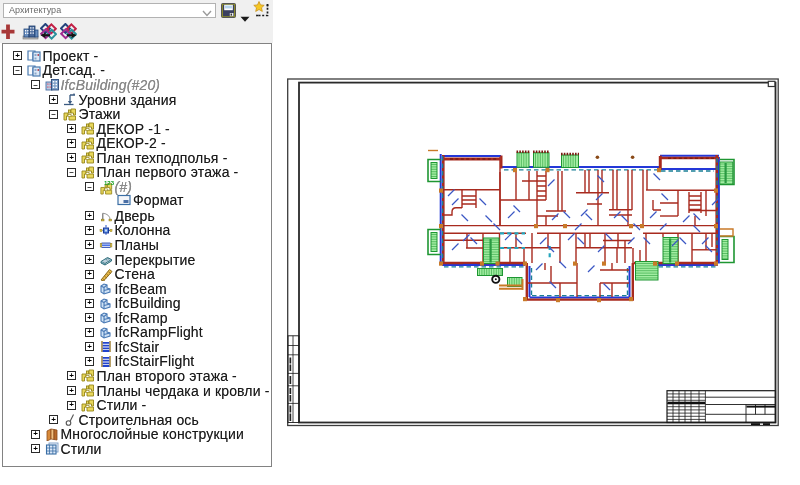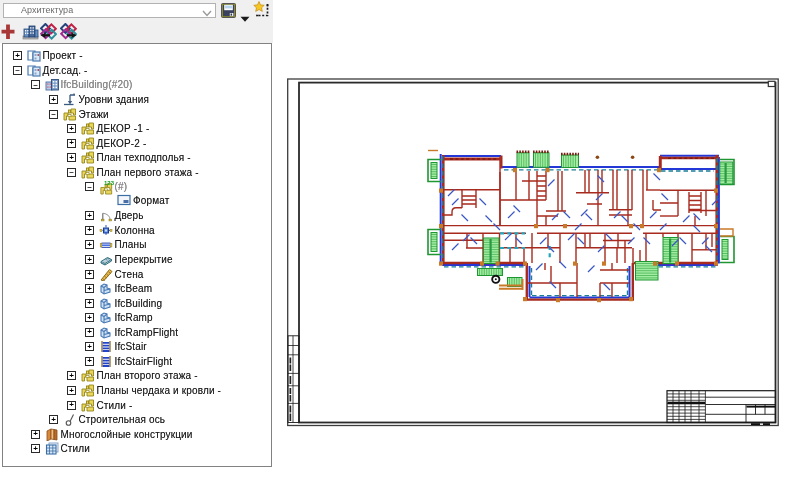--- a/index.html
+++ b/index.html
@@ -1,26 +1,26 @@
 <!DOCTYPE html>
 <html><head><meta charset="utf-8"><style>
 * {margin:0;padding:0;box-sizing:border-box}
 html,body {width:800px;height:485px;background:#fff;font-family:"Liberation Sans",sans-serif;overflow:hidden;position:relative}
 #topbar {position:absolute;left:0;top:0;width:273px;height:43px;background:#f0f0f0}
-#combo {position:absolute;left:3px;top:2.5px;width:213px;height:15.5px;background:#fff;border:1px solid #b2b2b2;color:#6a6a6a;font-size:9px;line-height:13.5px;padding-left:17px}
+#combo {position:absolute;left:3px;top:2.5px;width:213px;height:15.5px;background:#fff;border:1px solid #b2b2b2;color:#6a6a6a;font-size:9px;line-height:13.5px;padding-left:5px}
 #combo .chev {position:absolute;right:3px;top:4px}
 .tbi {position:absolute}
 #panel {position:absolute;left:2px;top:43px;width:270px;height:424px;background:#fff;border:1px solid #828282}
 .row {position:absolute;height:14px;display:flex;align-items:center;white-space:nowrap}
 .eb {width:9px;height:9px;box-sizing:border-box;border:1px solid #2a2a2a;background:#fff;display:inline-flex;align-items:center;justify-content:center;font-size:8px;font-weight:bold;color:#000;line-height:5px;flex:none}
 .pl {margin-top:-1px}
 .ebs {width:9.5px;flex:none}
 .ri {margin-left:4.5px;width:15px;flex:none;display:inline-flex;align-items:center}
-.lb {font-size:10px;color:#1a1a1a;margin-left:1px;letter-spacing:0.15px;text-shadow:0 0 0.5px rgba(30,30,30,0.55)}
-.lb.g {color:#8a8a8a;}
+.lb {font-size:14px;color:#1a1a1a;margin-left:1px;letter-spacing:0.15px;text-shadow:0 0 0.5px rgba(30,30,30,0.55)}
+.lb.g {color:#8a8a8a;font-style:italic}
 </style></head>
 <body>
 <svg width="800" height="485" viewBox="0 0 800 485" style="position:absolute;left:0;top:0">
     <rect x="287.7" y="79" width="490.5" height="346.5" fill="#fff" stroke="#3c3c3c" stroke-width="1.3"></rect>
     <rect x="299" y="82.6" width="476.5" height="339.9" fill="none" stroke="#2a2a2a" stroke-width="1.8"></rect>
     <rect x="768.3" y="81.3" width="6.6" height="5.2" fill="#fff" stroke="#333" stroke-width="1.2"></rect>
     <g stroke="#1a1a1a" fill="none">
       <rect x="667" y="390.7" width="108.5" height="31.8" stroke-width="1.2"></rect>
       <path d="M673 390.7 V422.5" stroke-width="0.8"></path>
       <path d="M679 390.7 V422.5" stroke-width="0.8"></path>

